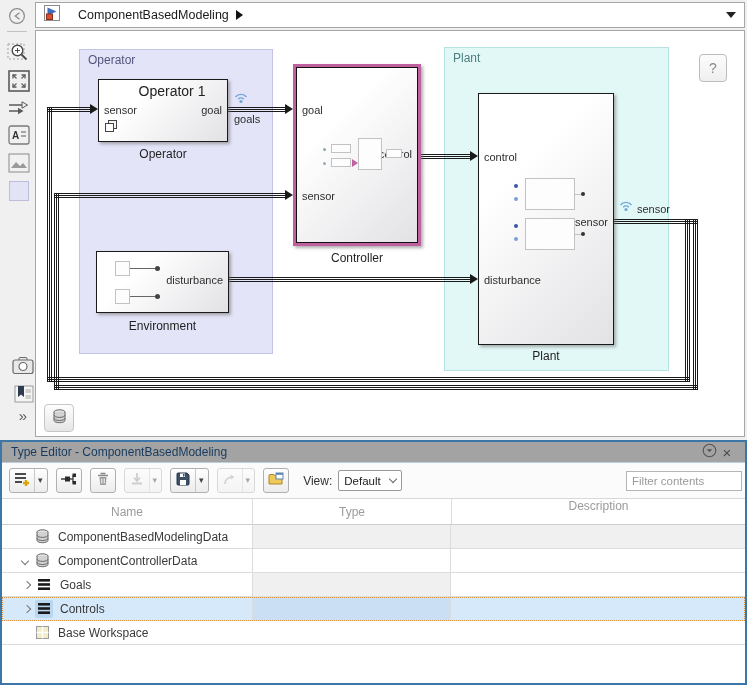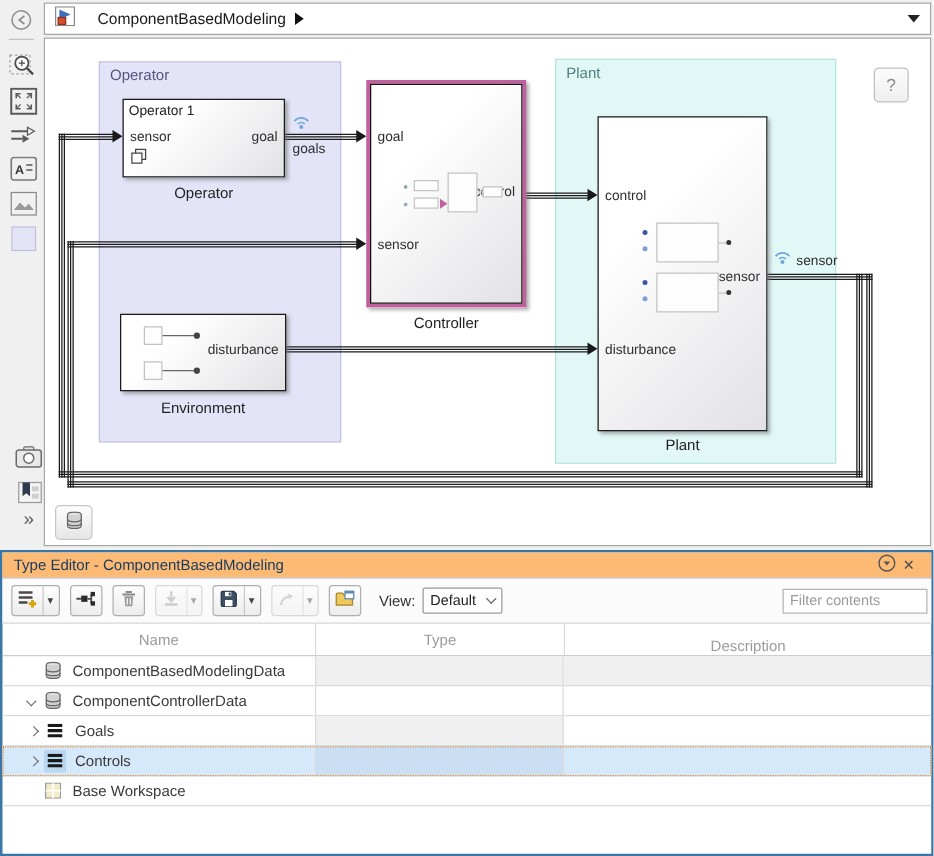--- a/index.html
+++ b/index.html
@@ -19,21 +19,21 @@
   
   .area{position:absolute;border:1px solid}
   .area-label{position:absolute;left:8px;top:3px;font-size:12px}
   .src-area{background:#e4e4f8;border-color:#c3c3e8}
   .src-area .area-label{color:#54547e}
   .plant-area{background:#e2f8f7;border-color:#b5e3e1}
   .plant-area .area-label{color:#4e7f7f}
 
   
   .block{position:absolute;border:1px solid #1a1a1a;background:linear-gradient(135deg,#ffffff 30%,#e2e2e5 100%);box-shadow:2px 2px 3px rgba(110,110,110,.55)}
-  .blk-title{position:absolute;left:4px;right:0;top:3px;text-align:left;font-size:11px;color:#222}
+  .blk-title{position:absolute;left:18px;right:0;top:3px;text-align:center;font-size:14px;color:#222}
   .port{position:absolute;font-size:11px;color:#2e2e2e;line-height:12px;white-space:nowrap}
   .pl{left:5px}.pr{right:5px;text-align:right}
   .block-name{position:absolute;font-size:12px;color:#1f1f1f;text-align:center}
   .ctrl-outer{position:absolute;border:3px solid #c0619f;box-shadow:2px 2px 3px rgba(110,110,110,.55)}
   .ctrl-inner{position:absolute;inset:0;border:1px solid #111;background:linear-gradient(135deg,#ffffff 30%,#e2e2e5 100%)}
   .prev-rect{position:absolute;border:1px solid #c2c2c2;background:#fdfdfd}
   .prev-line{position:absolute;background:#666}
   .prev-line.lt{background:#c2c2c2}
   .dot{position:absolute;border-radius:50%}
   .sig-label{position:absolute;font-size:11px;color:#2e2e2e;white-space:nowrap}
@@ -42,35 +42,35 @@
   .bus-h{position:absolute;height:5px;border-top:1px solid #1a1a1a;border-bottom:1px solid #1a1a1a;background-image:linear-gradient(#1a1a1a,#1a1a1a);background-size:100% 1px;background-position:center;background-repeat:no-repeat}
   .bus-v{position:absolute;width:5px;border-left:1px solid #1a1a1a;border-right:1px solid #1a1a1a;background-image:linear-gradient(#1a1a1a,#1a1a1a);background-size:1px 100%;background-position:center;background-repeat:no-repeat}
   .arr-r{position:absolute;width:0;height:0;border-left:8px solid #1a1a1a;border-top:5px solid transparent;border-bottom:5px solid transparent}
 
   .help-btn{position:absolute;left:663px;top:23px;width:28px;height:28px;border:1px solid #bdbdbd;border-radius:4px;background:linear-gradient(#fcfcfc,#efefef);color:#8a8a8a;font-size:14px;display:flex;align-items:center;justify-content:center;cursor:pointer}
   .copyright{position:absolute;left:0;top:384px;width:660px;text-align:center;font-size:12px;color:#2f2f2f}
   .db-badge{position:absolute;left:8px;top:373px;width:30px;height:28px;border:1px solid #c6c6c6;border-radius:4px;background:linear-gradient(#fdfdfd,#e6e6e6);display:flex;align-items:center;justify-content:center;cursor:pointer}
 
   
   .panel{position:absolute;left:0;top:440px;width:747px;height:245px;background:#fff;border:2px solid #3b76a7}
-  .panel-title{height:21px;background:#fdba74;border-bottom:1px solid #bccfe2;display:flex;align-items:center;padding:0 9px;font-size:12px;color:#173a5e}
+  .panel-title{height:21px;background:#a3a3a3;border-bottom:1px solid #bccfe2;display:flex;align-items:center;padding:0 9px;font-size:12px;color:#173a5e}
   .ptitle-text{flex:1}
   .ptitle-btn{display:flex;align-items:center;justify-content:center;width:18px;height:18px;border:none;background:transparent;cursor:pointer;color:#4a4a4a}
   .close-x{font-size:15px;line-height:15px;color:#4a4a4a}
   .toolbar{height:36px;border-bottom:1px solid #d8d8d8;background:#fbfbfb;display:flex;align-items:center;padding-left:7px;position:relative}
   .tbtn{height:25px;border:1px solid #b0b0b0;border-radius:3px;background:linear-gradient(#fefefe,#ececec);display:flex;align-items:center;padding:0 4px;margin-right:8px;cursor:pointer}
   .tbtn.disabled{opacity:.45}
   .tbtn .caret{font-size:9px;color:#444;margin-left:4px;border-left:1px solid #c9c9c9;padding-left:3px;line-height:23px}
   .view-label{font-size:12px;color:#333;margin:0 6px 0 6px}
   .view-dd{width:64px;height:21px;border:1px solid #9a9a9a;border-radius:2px;background:#fff;display:flex;align-items:center;justify-content:space-between;padding:0 5px;font-size:11.5px;color:#222;cursor:pointer}
   .dd-chev{width:6px;height:6px;border-right:1.4px solid #666;border-bottom:1.4px solid #666;transform:rotate(45deg);margin-top:-3px}
   .filter-input{position:absolute;right:3px;top:8px;width:116px;height:20px;border:1px solid #b5b5b5;font-size:11.5px;padding:4px 5px;font-family:"Liberation Sans",sans-serif;color:#333}
   .filter-input::placeholder{color:#9a9a9a}
 
-  .thead{display:flex;height:26px;align-items:flex-end;border-bottom:1px solid #cfcfcf;color:#9b9b9b;font-size:12px}
+  .thead{display:flex;height:26px;align-items:flex-start;border-bottom:1px solid #cfcfcf;color:#9b9b9b;font-size:12px}
   .th{text-align:center}
   .th-name{width:251px;border-right:1px solid #dcdcdc;height:100%;display:flex;align-items:center;justify-content:center}
   .th-type{width:199px;border-right:1px solid #dcdcdc;height:100%;display:flex;align-items:center;justify-content:center}
   .th-desc{flex:1;display:flex;align-items:center;justify-content:center}
   .trow{display:flex;height:24px;align-items:stretch;border-bottom:1px solid #dcdcdc;font-size:12px;color:#3a3a3a;cursor:default}
   .cell{display:flex;align-items:center}
   .name-cell{width:251px;padding-left:16px}
   .trow.full .name-cell{width:auto;flex:1}
   .type-cell{width:199px;border-left:1px solid #dcdcdc;border-right:1px solid #dcdcdc;margin-left:-1px}
   .type-cell.grey,.desc-cell.grey{background:#f0f0f0}

